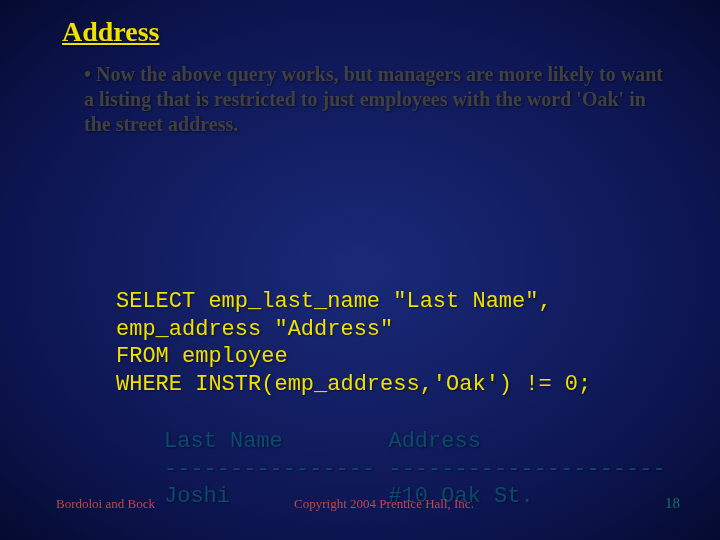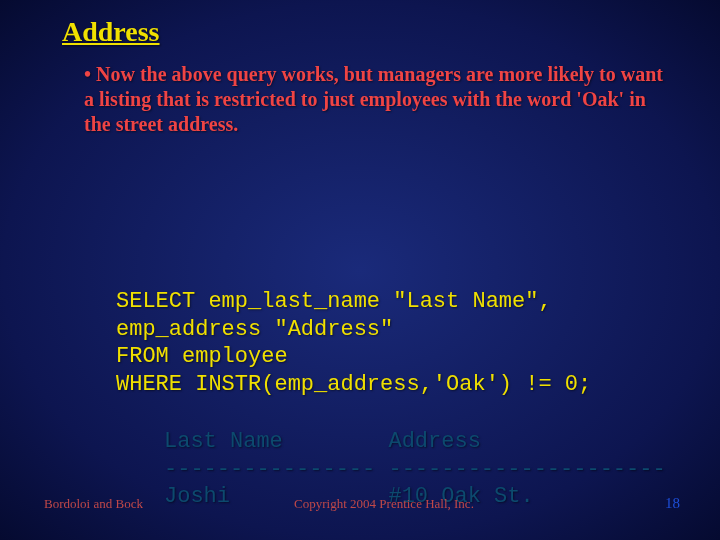--- a/index.html
+++ b/index.html
@@ -21,21 +21,21 @@
       text-shadow: 1px 1px 2px rgba(0,0,0,0.6);
     }
     .body-text {
       position: absolute;
       top: 62px;
       left: 84px;
       width: 580px;
       font-size: 20px;
       font-weight: bold;
       line-height: 1.25;
-      color: #ef4444;
+      color: #404040;
       text-shadow: 1px 1px 2px rgba(0,0,0,0.5);
     }
     .body-text .bullet-line { margin: 0; }
     .code-block {
       position: absolute;
       top: 288px;
       left: 116px;
       font-family: "Courier New", monospace;
       font-size: 22px;
       line-height: 1.25;
@@ -51,40 +51,40 @@
       font-size: 22px;
       line-height: 1.25;
       color: #0c4a6e;
       white-space: pre;
       text-shadow: 1px 1px 2px rgba(0,0,0,0.5);
       margin-left: 48px;
     }
     .footer-left {
       position: absolute;
       bottom: 28px;
-      left: 44px;
+      left: 56px;
       font-size: 13px;
       color: #c04848;
     }
     .footer-center {
       position: absolute;
       bottom: 28px;
       left: 0;
       width: 720px;
       text-align: center;
       font-size: 13px;
       color: #c04848;
       margin-left: 24px;
     }
     .footer-right {
       position: absolute;
       bottom: 28px;
       right: 40px;
       font-size: 15px;
-      color: #1d4ed8;
+      color: #0f766e;
     }
   </style>
 </head>
 <body>
 
 <div class="title">Address</div>
 
 <div class="body-text">
   <div class="bullet-line">• Now the above query works, but managers are more likely to want a listing that is restricted to just employees with the word 'Oak' in the street address.</div>
 </div>

